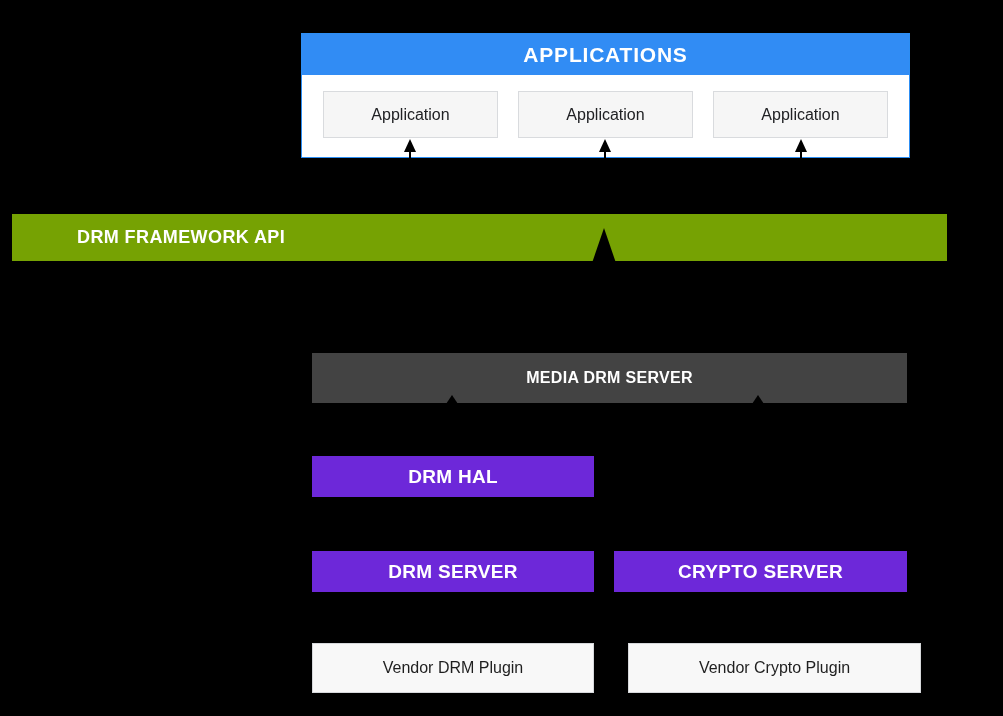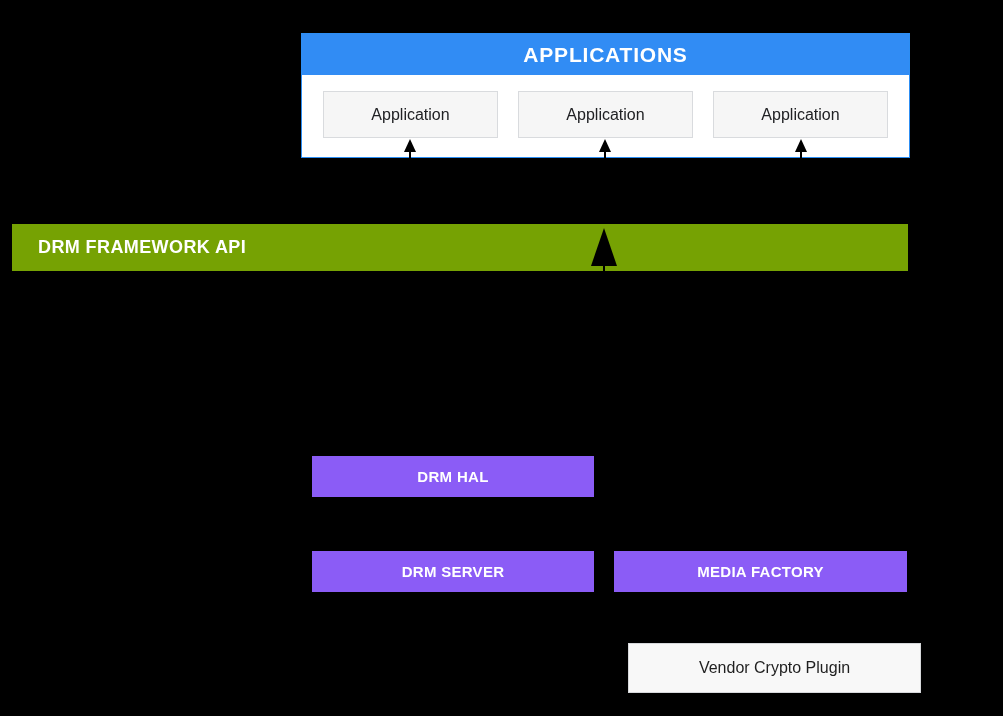--- a/index.html
+++ b/index.html
@@ -18,35 +18,35 @@
   }
   .apps-title{color:#fff;font-size:21px;font-weight:bold;letter-spacing:0.8px;}
   .app-box{
     position:absolute;top:57px;width:173px;height:45px;background:#f6f6f6;
     border:1px solid #d9dbde;display:flex;align-items:center;justify-content:center;
     color:#202124;font-size:16px;
   }
   .app-1{left:21px;} .app-2{left:216px;} .app-3{left:411px;}
   
   .framework-bar{
-    position:absolute;left:12px;top:224px;width:896px;height:47px;background:#76a203;
-    display:flex;align-items:center;
+    position:absolute;left:12px;top:214px;width:896px;height:47px;background:#76a203;
+    display:flex;align-items:center;padding-left:39px;
   }
   .framework-label{color:#fff;font-size:18px;font-weight:bold;letter-spacing:0.4px;padding-left:26px;}
   
   .server-bar{
     position:absolute;left:312px;top:353px;width:595px;height:50px;background:#434343;
     display:flex;align-items:center;justify-content:center;
   }
   .server-label{color:#fff;font-size:16px;font-weight:bold;letter-spacing:0.3px;}
   
   .orange-bar{
-    position:absolute;height:41px;background:#8b5cf6;
+    position:absolute;height:41px;background:#6d28d9;
     display:flex;align-items:center;justify-content:center;
-    color:#fff;font-size:15px;font-weight:bold;letter-spacing:0.3px;
+    color:#fff;font-size:19px;font-weight:bold;letter-spacing:0.3px;
   }
   .col-left{left:312px;width:282px;} .col-right{left:614px;width:293px;}
   .row-hal{top:456px;} .row-factory{top:551px;}
   
   .plugin-box{
     position:absolute;top:643px;height:48px;background:#f8f8f8;border:1px solid #d6d8db;
     display:flex;align-items:center;justify-content:center;color:#1f1f1f;font-size:16px;
   }
   .plugin-left{left:312px;width:280px;} .plugin-right{left:628px;width:291px;}
   
@@ -96,20 +96,23 @@
   <div class="tail" style="left:835px;top:162px;height:64px;"></div>
   <div class="head-down" style="left:830px;top:225px;"></div>
 
   <div class="framework-bar">
     <span class="framework-label">DRM FRAMEWORK API</span>
   </div>
 
   <div class="big-head-up"></div>
   <div class="tail" style="left:603px;top:262px;height:91px;"></div>
 
+  <div class="server-bar">
+    <span class="server-label">MEDIA DRM SERVER</span>
+  </div>
 
   <div class="tick-up" style="left:446px;top:395px;"></div>
   <div class="tail" style="left:451px;top:403px;height:54px;"></div>
   <div class="tick-up" style="left:446px;top:488px;"></div>
   <div class="tail" style="left:451px;top:497px;height:54px;"></div>
   <div class="tick-down" style="left:446px;top:551px;"></div>
   <div class="tick-up" style="left:446px;top:583px;"></div>
   <div class="tail" style="left:451px;top:592px;height:52px;"></div>
   <div class="tick-down" style="left:446px;top:644px;"></div>
 
@@ -123,20 +126,23 @@
   <div class="tick-down" style="left:752px;top:644px;"></div>
 
   <div class="orange-bar col-left row-hal">
     <span>DRM HAL</span>
   </div>
 
   <div class="orange-bar col-left row-factory">
     <span>DRM SERVER</span>
   </div>
   <div class="orange-bar col-right row-factory">
-    <span>MEDIA FACTORY</span>
+    <span>CRYPTO SERVER</span>
   </div>
 
+  <div class="plugin-box plugin-left">
+    <span>Vendor DRM Plugin</span>
+  </div>
   <div class="plugin-box plugin-right">
     <span>Vendor Crypto Plugin</span>
   </div>
 
 </div>
 
 </body></html>

